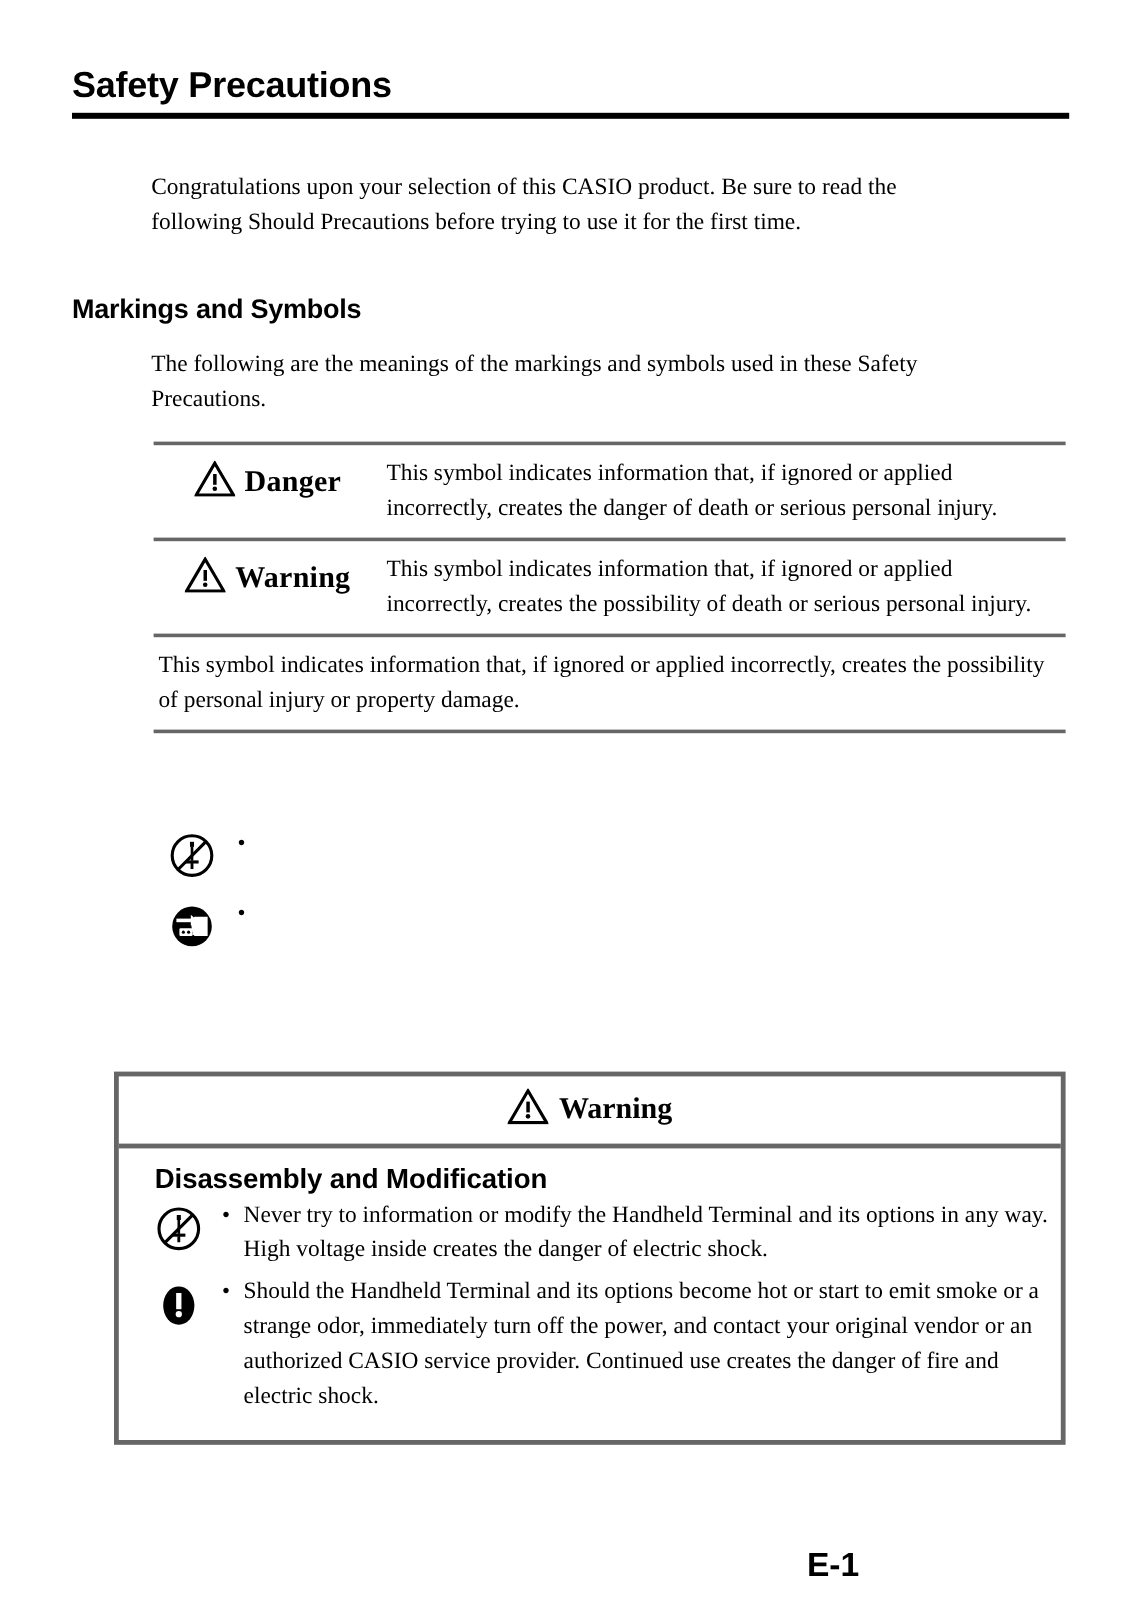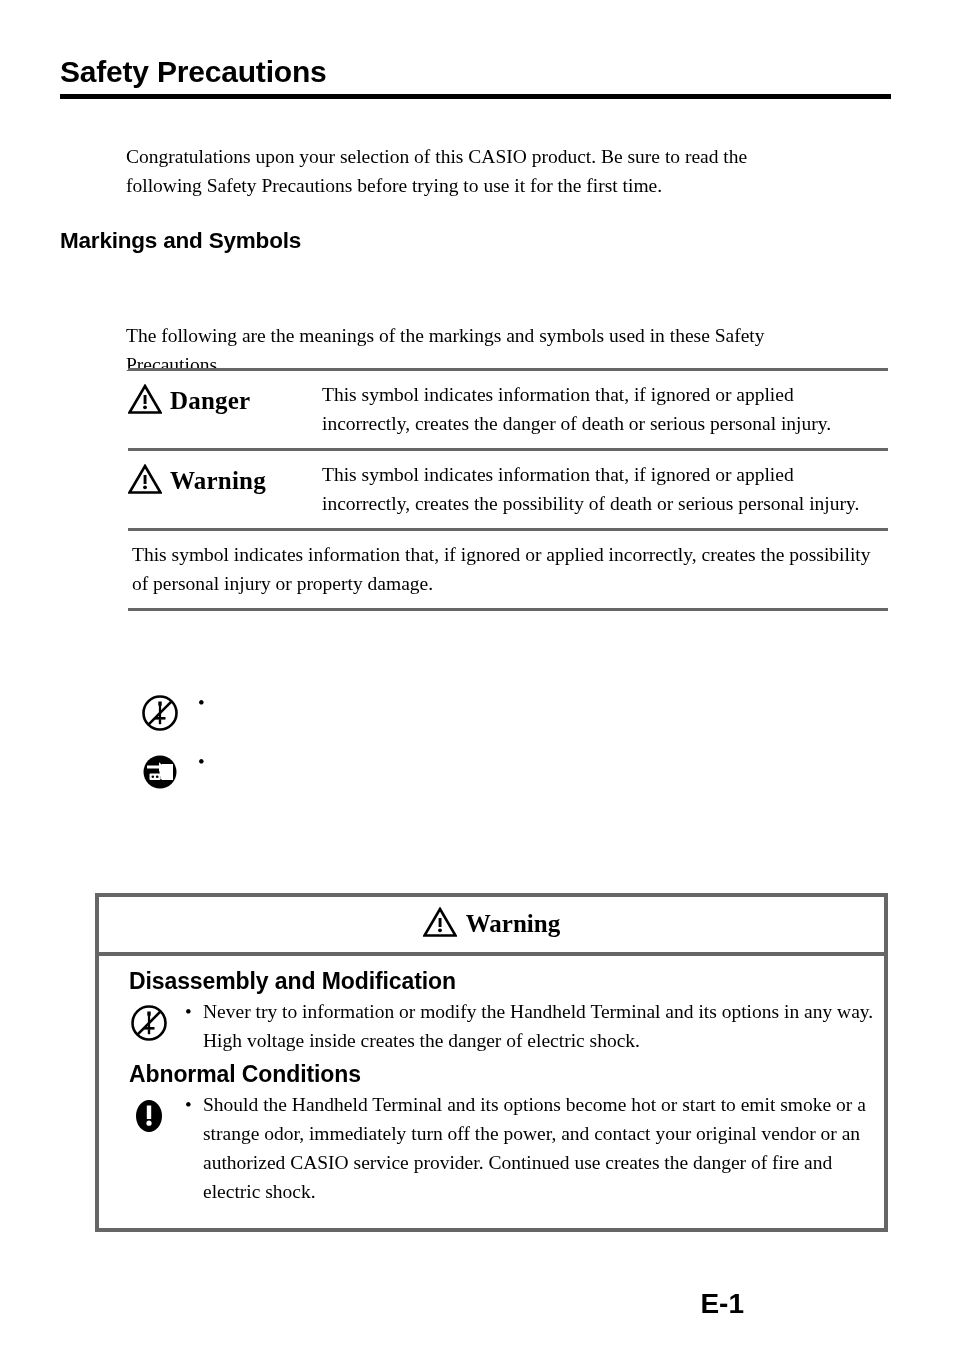--- a/index.html
+++ b/index.html
@@ -14,21 +14,20 @@
     font-family: "Liberation Serif", serif;
     color: #000;
     overflow: hidden;
   }
 
   .page {
     position: absolute;
     left: 0; top: 0;
     width: 778px;
     height: 1352px;
-    padding-left: 28px;
   }
 
   
   .page-title {
     position: absolute;
     left: 60px;
     top: 55px;
     font-family: "Liberation Sans", sans-serif;
     font-weight: bold;
     font-size: 30px;
@@ -55,31 +54,30 @@
   }
 
   
   .section-heading {
     position: absolute;
     font-family: "Liberation Sans", sans-serif;
     font-weight: bold;
     font-size: 22.5px;
     letter-spacing: -0.2px;
   }
-  #heading-markings { left: 60px; top: 228px; text-align: center; }
+  #heading-markings { left: 60px; top: 245px; text-align: center; }
   #heading-precautions { left: 60px; top: 852px; }
 
   .section-para {
     position: absolute;
     left: 126px;
     top: 289px;
     width: 716px;
     font-size: 19.5px;
     line-height: 29px;
-    margin-top: 32px;
   }
 
   
   .symbol-table {
     position: absolute;
     left: 128px;
     top: 368px;
     width: 760px;
   }
   .rule {
@@ -90,21 +88,21 @@
   .sym-row {
     display: flex;
     align-items: flex-start;
     padding: 9px 0 10px 0;
   }
   .sym-label {
     width: 190px;
     flex: 0 0 190px;
     display: flex;
     align-items: center;
-    justify-content: flex-start;
+    justify-content: center;
     padding-top: 4px;
   }
   .sym-label .lbl-text {
     font-family: "Liberation Serif", serif;
     font-weight: bold;
     font-size: 25px;
     margin-left: 8px;
     letter-spacing: 0.2px;
   }
   .sym-desc {
@@ -215,21 +213,21 @@
   }
 </style>
 </head>
 <body>
 
 <div class="page">
 
   <div class="page-title">Safety Precautions</div>
   <div class="title-rule"></div>
 
-  <div class="intro">Congratulations upon your selection of this CASIO product. Be sure to read the following Safety Precautions before trying to use it for the first time.</div>
+  <div class="intro">Congratulations upon your selection of this CASIO product. Be sure to read the following Should Precautions before trying to use it for the first time.</div>
 
   <div class="section-heading" id="heading-markings">Markings and Symbols</div>
   <div class="section-para">The following are the meanings of the markings and symbols used in these Safety Precautions.</div>
 
   <div class="symbol-table">
 
     <div class="rule"></div>
 
     <div class="sym-row">
       <div class="sym-label">
@@ -329,21 +327,20 @@
             <rect x="18.9" y="12.2" width="2.2" height="12" fill="#000"></rect>
             <rect x="14.5" y="24" width="11" height="2.6" fill="#000"></rect>
             <rect x="18.8" y="26.2" width="2.4" height="5" fill="#000"></rect>
             <line x1="8.2" y1="31.8" x2="31.8" y2="8.2" stroke="#000" stroke-width="2.6"></line>
           </svg>
         </div>
         <div class="box-note-bullet">•</div>
         <div class="box-note-text">Never try to information or modify the Handheld Terminal and its options in any way. High voltage inside creates the danger of electric shock.</div>
       </div>
 
-      <div class="sub-heading">Abnormal Conditions</div>
       <div class="box-note-row">
         <div class="box-note-icon">
           <svg width="40" height="40" viewBox="0 0 40 40">
             <ellipse cx="20" cy="20" rx="13" ry="16" fill="#000"></ellipse>
             <rect x="17.8" y="9.5" width="4.4" height="13.5" fill="#fff"></rect>
             <circle cx="20" cy="27.2" r="2.6" fill="#fff"></circle>
           </svg>
         </div>
         <div class="box-note-bullet">•</div>
         <div class="box-note-text">Should the Handheld Terminal and its options become hot or start to emit smoke or a strange odor, immediately turn off the power, and contact your original vendor or an authorized CASIO service provider. Continued use creates the danger of fire and electric shock.</div>

